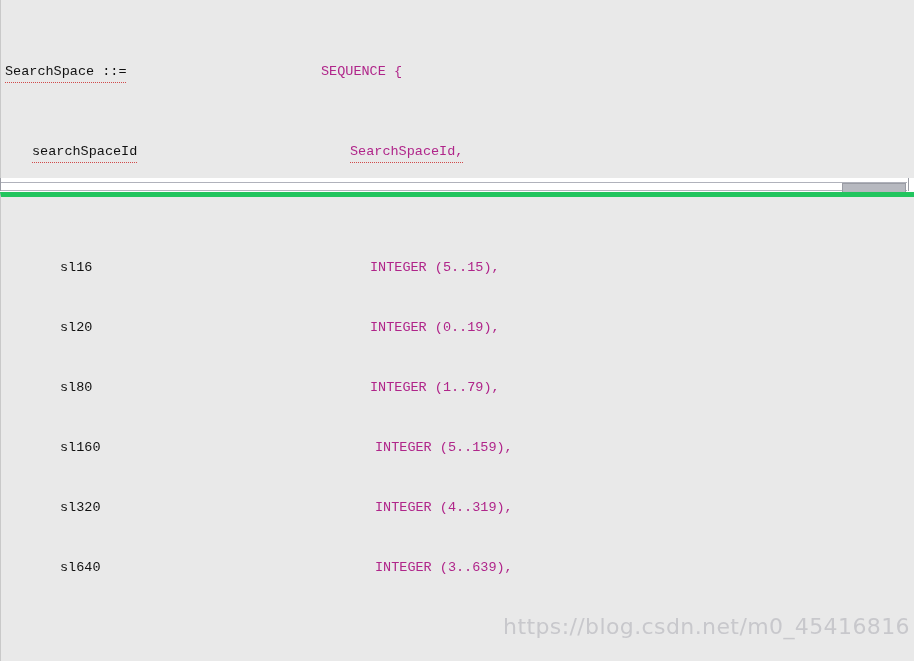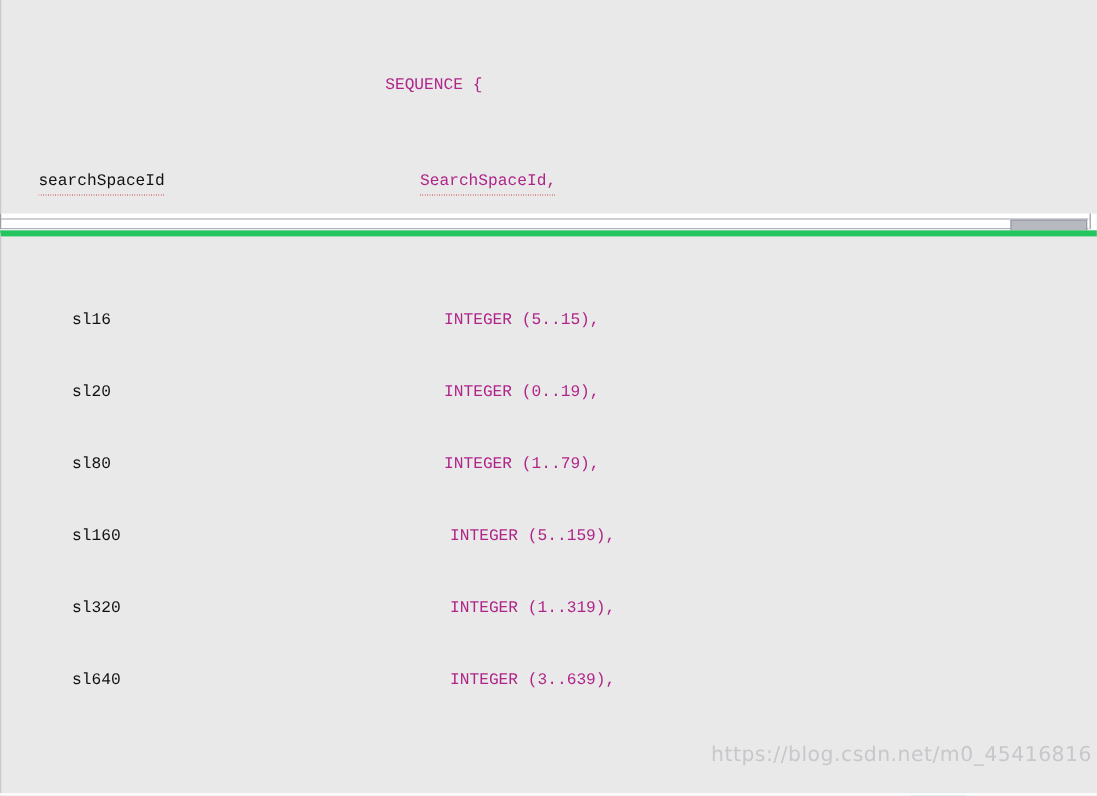--- a/index.html
+++ b/index.html
@@ -63,38 +63,39 @@
   .dots{
     background-image:repeating-linear-gradient(to right,#d04a4a 0px,#d04a4a 1px,transparent 1px,transparent 2px);
     background-position:left bottom;
     background-repeat:repeat-x;
     background-size:2px 1px;
     padding-bottom:1px;
   }
   #watermark{
     position:absolute;right:4px;bottom:24px;
     font-family:"DejaVu Sans","Liberation Sans",sans-serif;
-    font-size:17px;color:rgba(150,150,160,0.40);
+    font-size:22px;color:rgba(150,150,160,0.40);
     letter-spacing:.4px;pointer-events:none;user-select:none;
   }
   #sel-blot{
     position:absolute;left:758px;bottom:0px;width:46px;height:7px;
     background:#b9d1ea;opacity:.85;
   }
   #bottom-edge{position:absolute;left:0;bottom:0;width:914px;height:2px;background:#ffffff;}
 </style>
 </head>
 <body>
 
 <div id="doc">
 
   <div class="pane" id="pane-top">
     <div class="code">
 
       <div class="line">
+        <span class="c kw dots" style="left:2px">SearchSpace ::=</span>
         <span class="c type" style="left:318px">SEQUENCE {</span>
       </div>
 
       <div class="line">
         <span class="c kw dots" style="left:29px">searchSpaceId</span>
         <span class="c type dots" style="left:347px">SearchSpaceId,</span>
       </div>
 
       
 
@@ -137,21 +138,21 @@
       <div class="line">
         <span class="c kw" style="left:57px">sl80</span>
         <span class="c type" style="left:367px">INTEGER (1..79),</span>
       </div>
       <div class="line">
         <span class="c kw" style="left:57px">sl160</span>
         <span class="c type" style="left:372px">INTEGER (5..159),</span>
       </div>
       <div class="line">
         <span class="c kw" style="left:57px">sl320</span>
-        <span class="c type" style="left:372px">INTEGER (1..319),</span>
+        <span class="c type" style="left:372px">INTEGER (4..319),</span>
       </div>
       <div class="line">
         <span class="c kw" style="left:57px">sl640</span>
         <span class="c type" style="left:372px">INTEGER (3..639),</span>
       </div>
       
       
 
       
 

